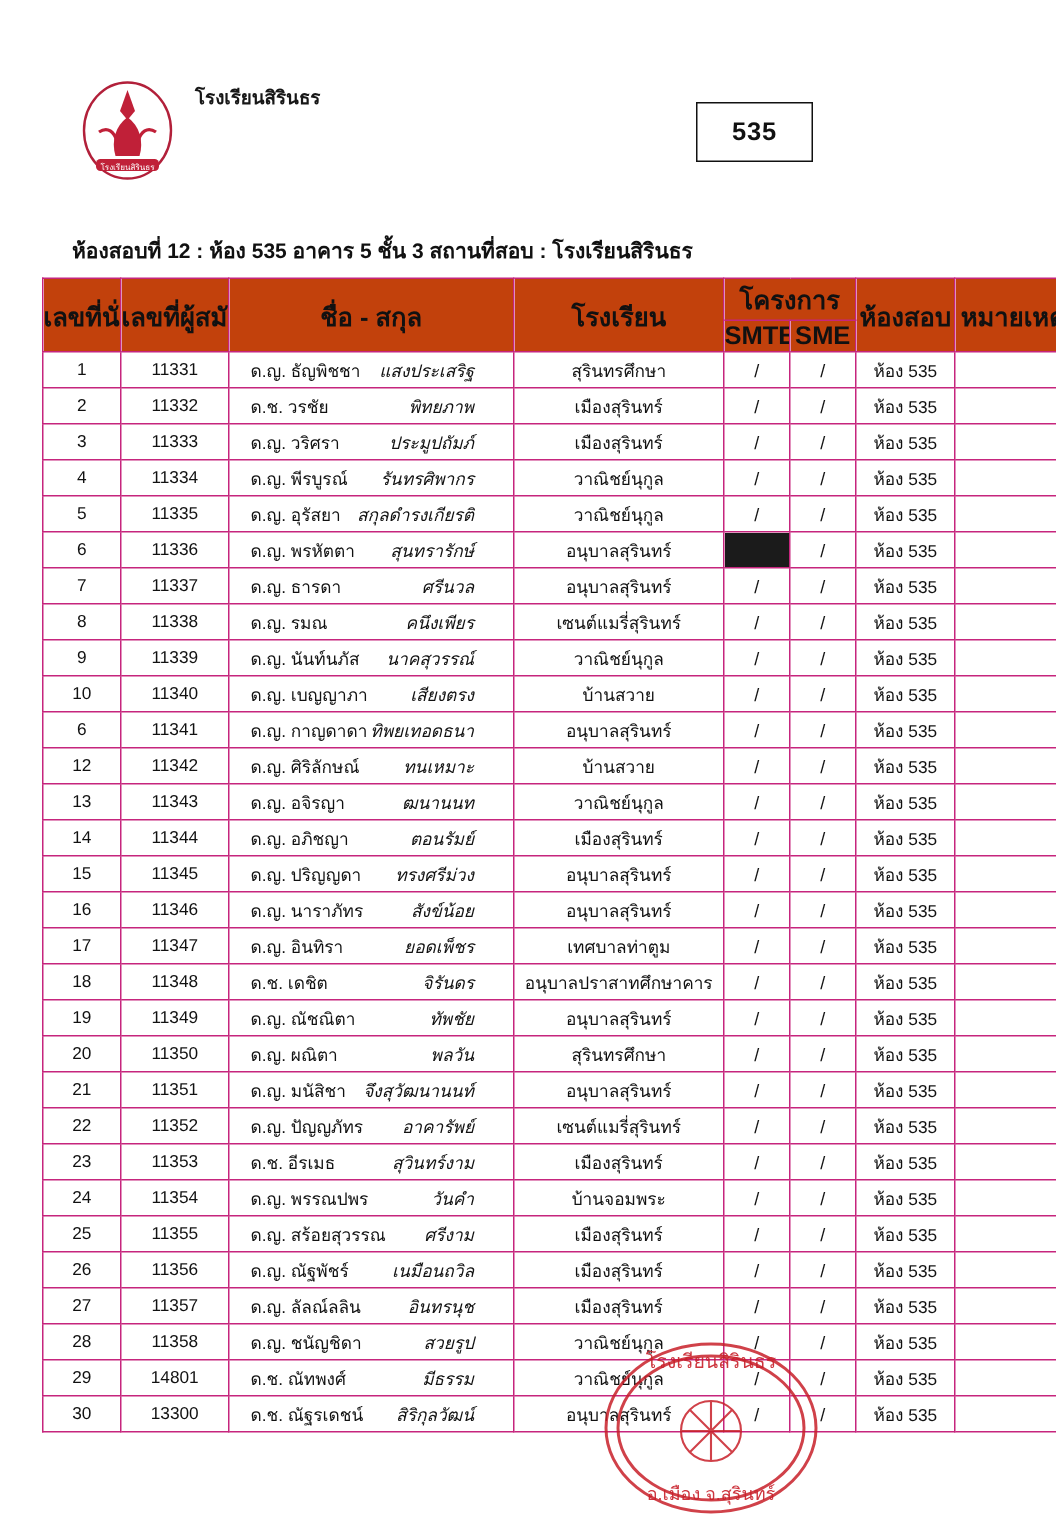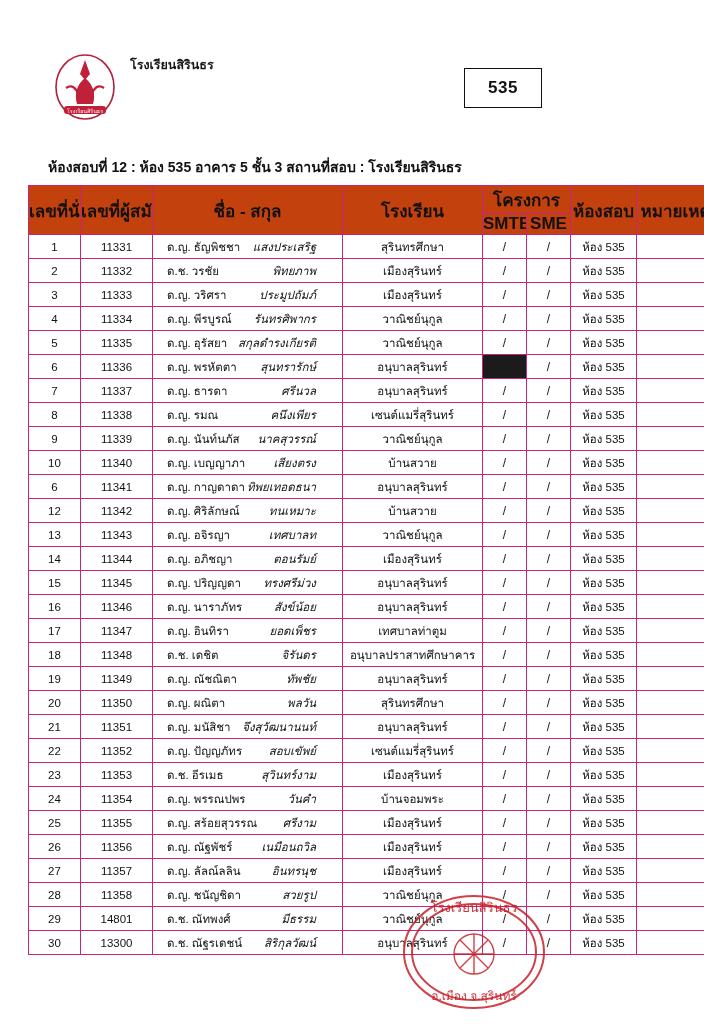--- a/index.html
+++ b/index.html
@@ -373,21 +373,21 @@
           <td class="mark">/</td>
           <td>ห้อง 535</td>
           <td></td>
         </tr>
         <tr>
           <td>13</td>
           <td>11343</td>
           <td class="name-cell">
             <div class="name-inner">
               <span class="name-pre">ด.ญ. อจิรญา</span>
-              <span class="name-last">เทศบาลท</span>
+              <span class="name-last">ฒนานนท</span>
             </div>
           </td>
           <td>วาณิชย์นุกูล</td>
           <td class="mark">/</td>
           <td class="mark">/</td>
           <td>ห้อง 535</td>
           <td></td>
         </tr>
         <tr>
           <td>14</td>
@@ -508,21 +508,21 @@
           <td class="mark">/</td>
           <td>ห้อง 535</td>
           <td></td>
         </tr>
         <tr>
           <td>22</td>
           <td>11352</td>
           <td class="name-cell">
             <div class="name-inner">
               <span class="name-pre">ด.ญ. ปัญญภัทร</span>
-              <span class="name-last">สอบเขัพย์</span>
+              <span class="name-last">อาคารัพย์</span>
             </div>
           </td>
           <td>เซนต์แมรี่สุรินทร์</td>
           <td class="mark">/</td>
           <td class="mark">/</td>
           <td>ห้อง 535</td>
           <td></td>
         </tr>
         <tr>
           <td>23</td>

